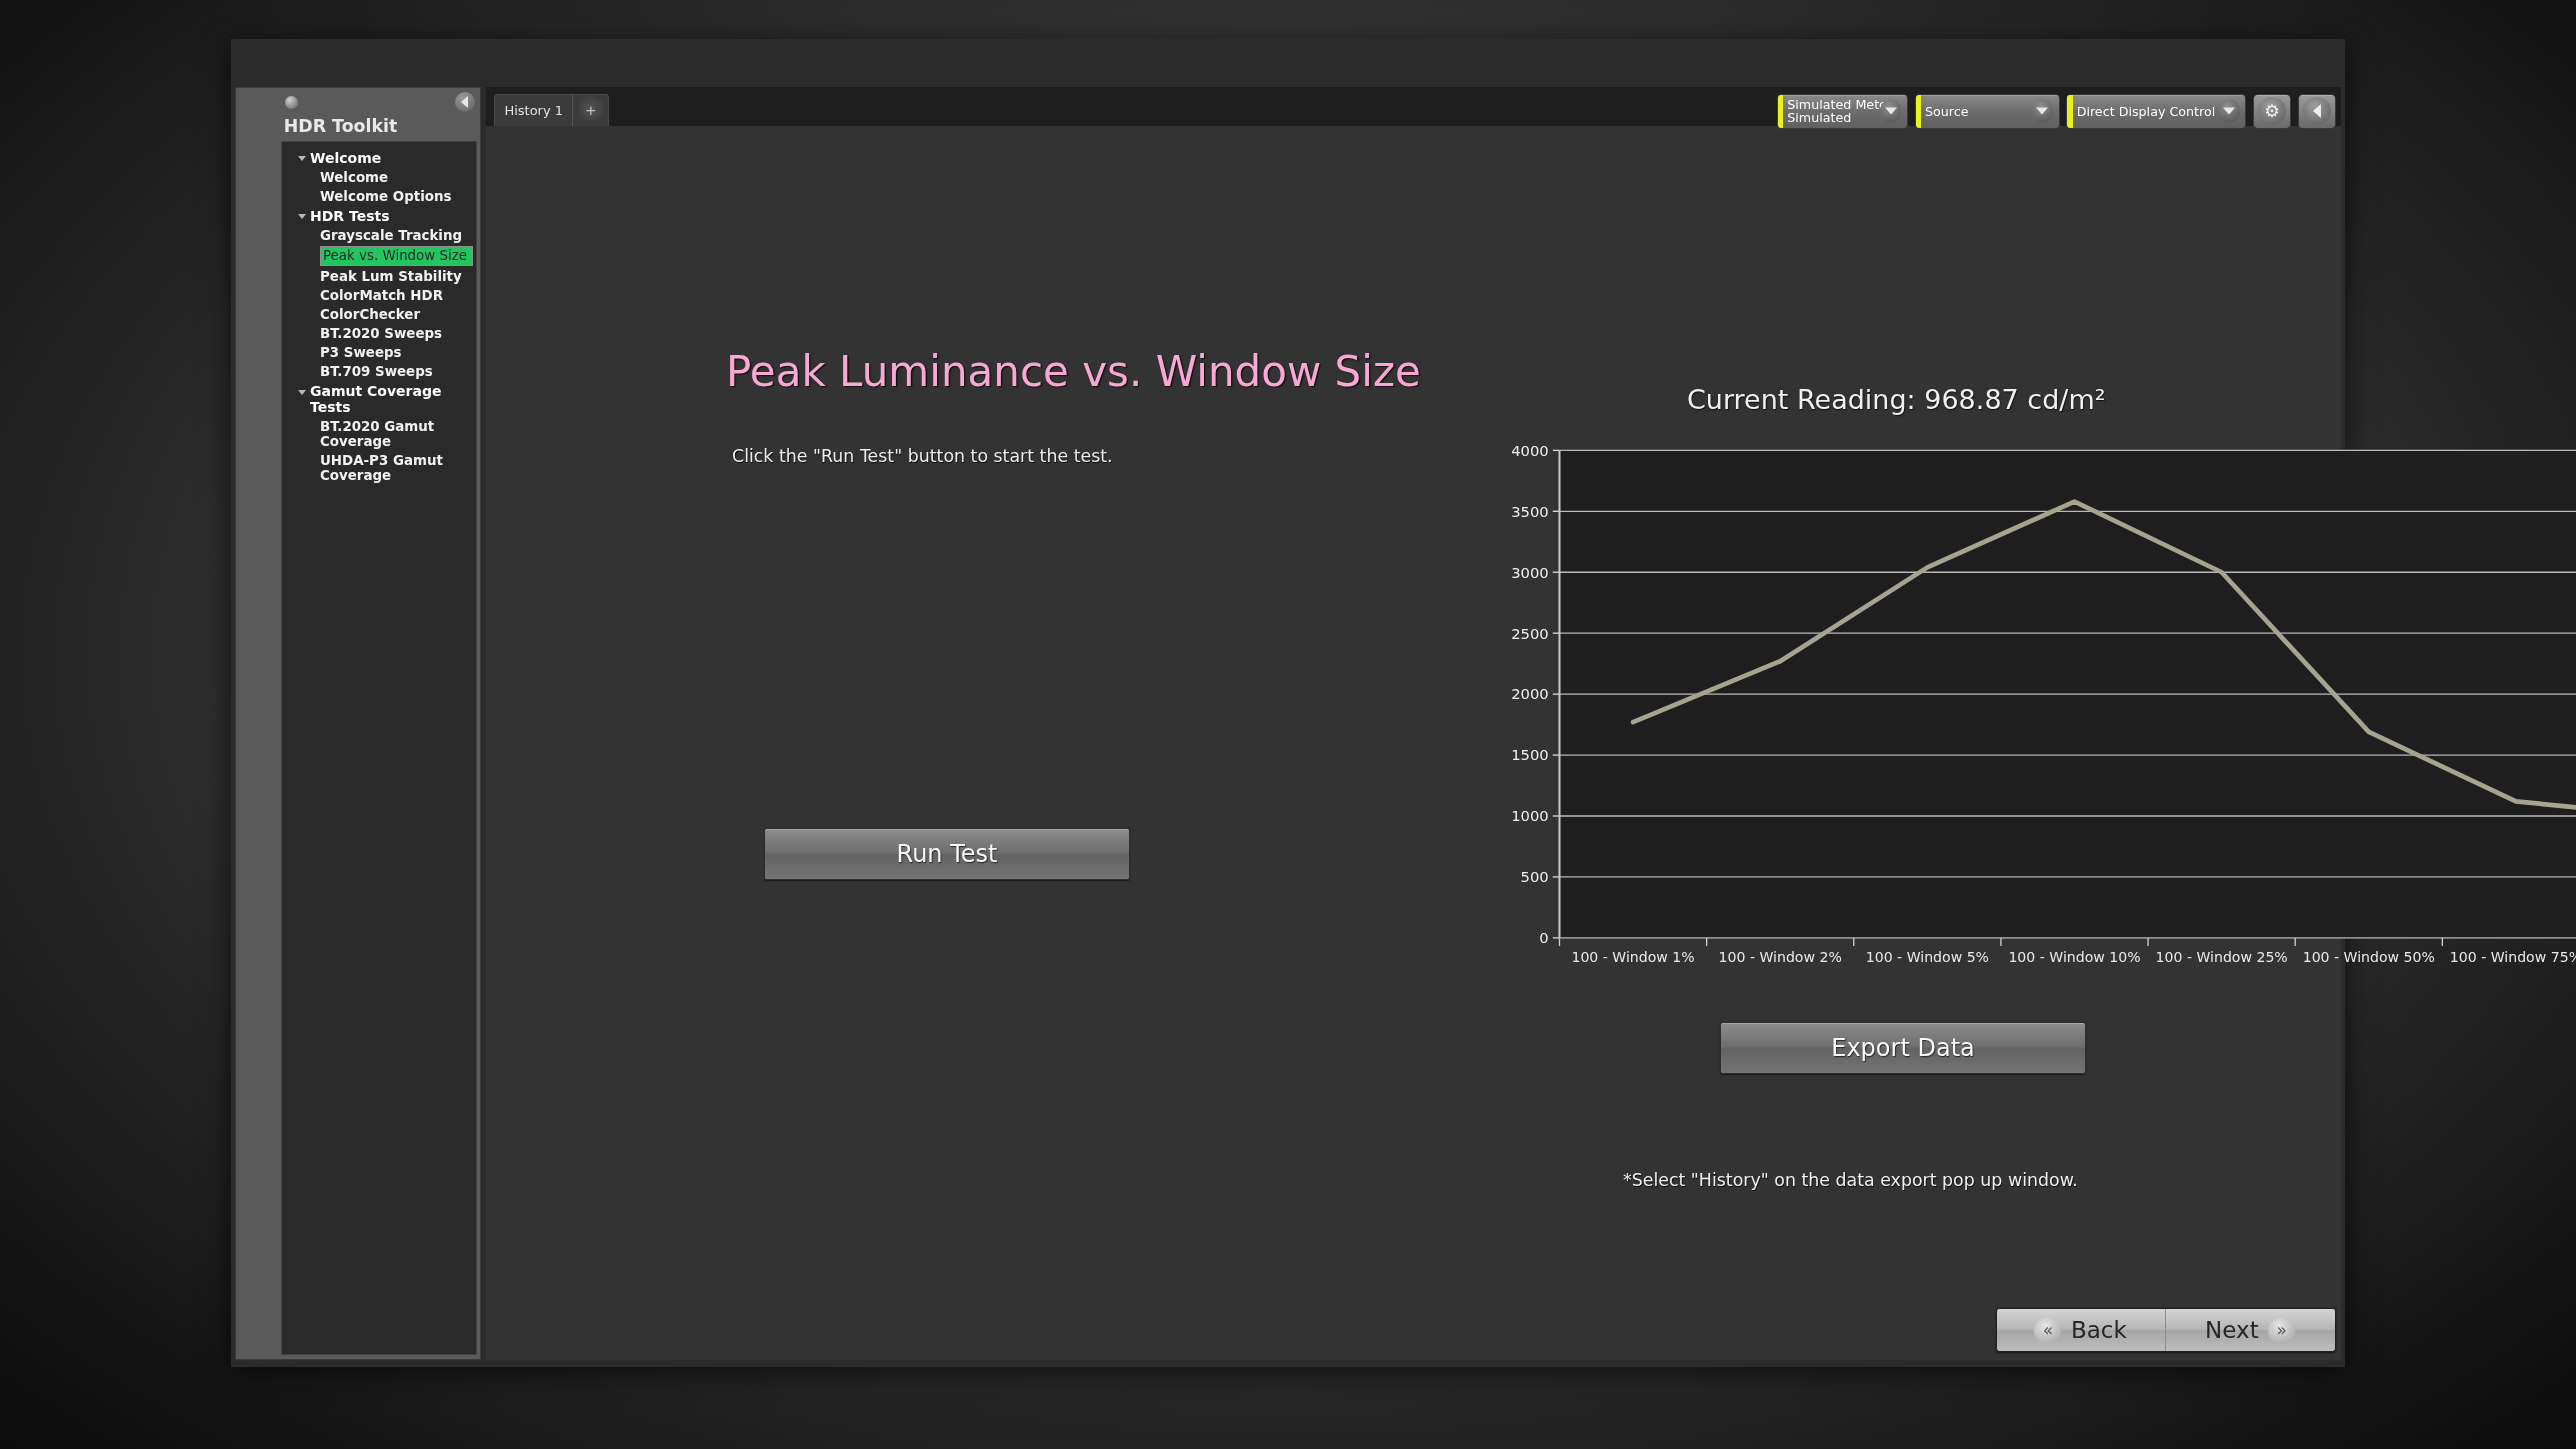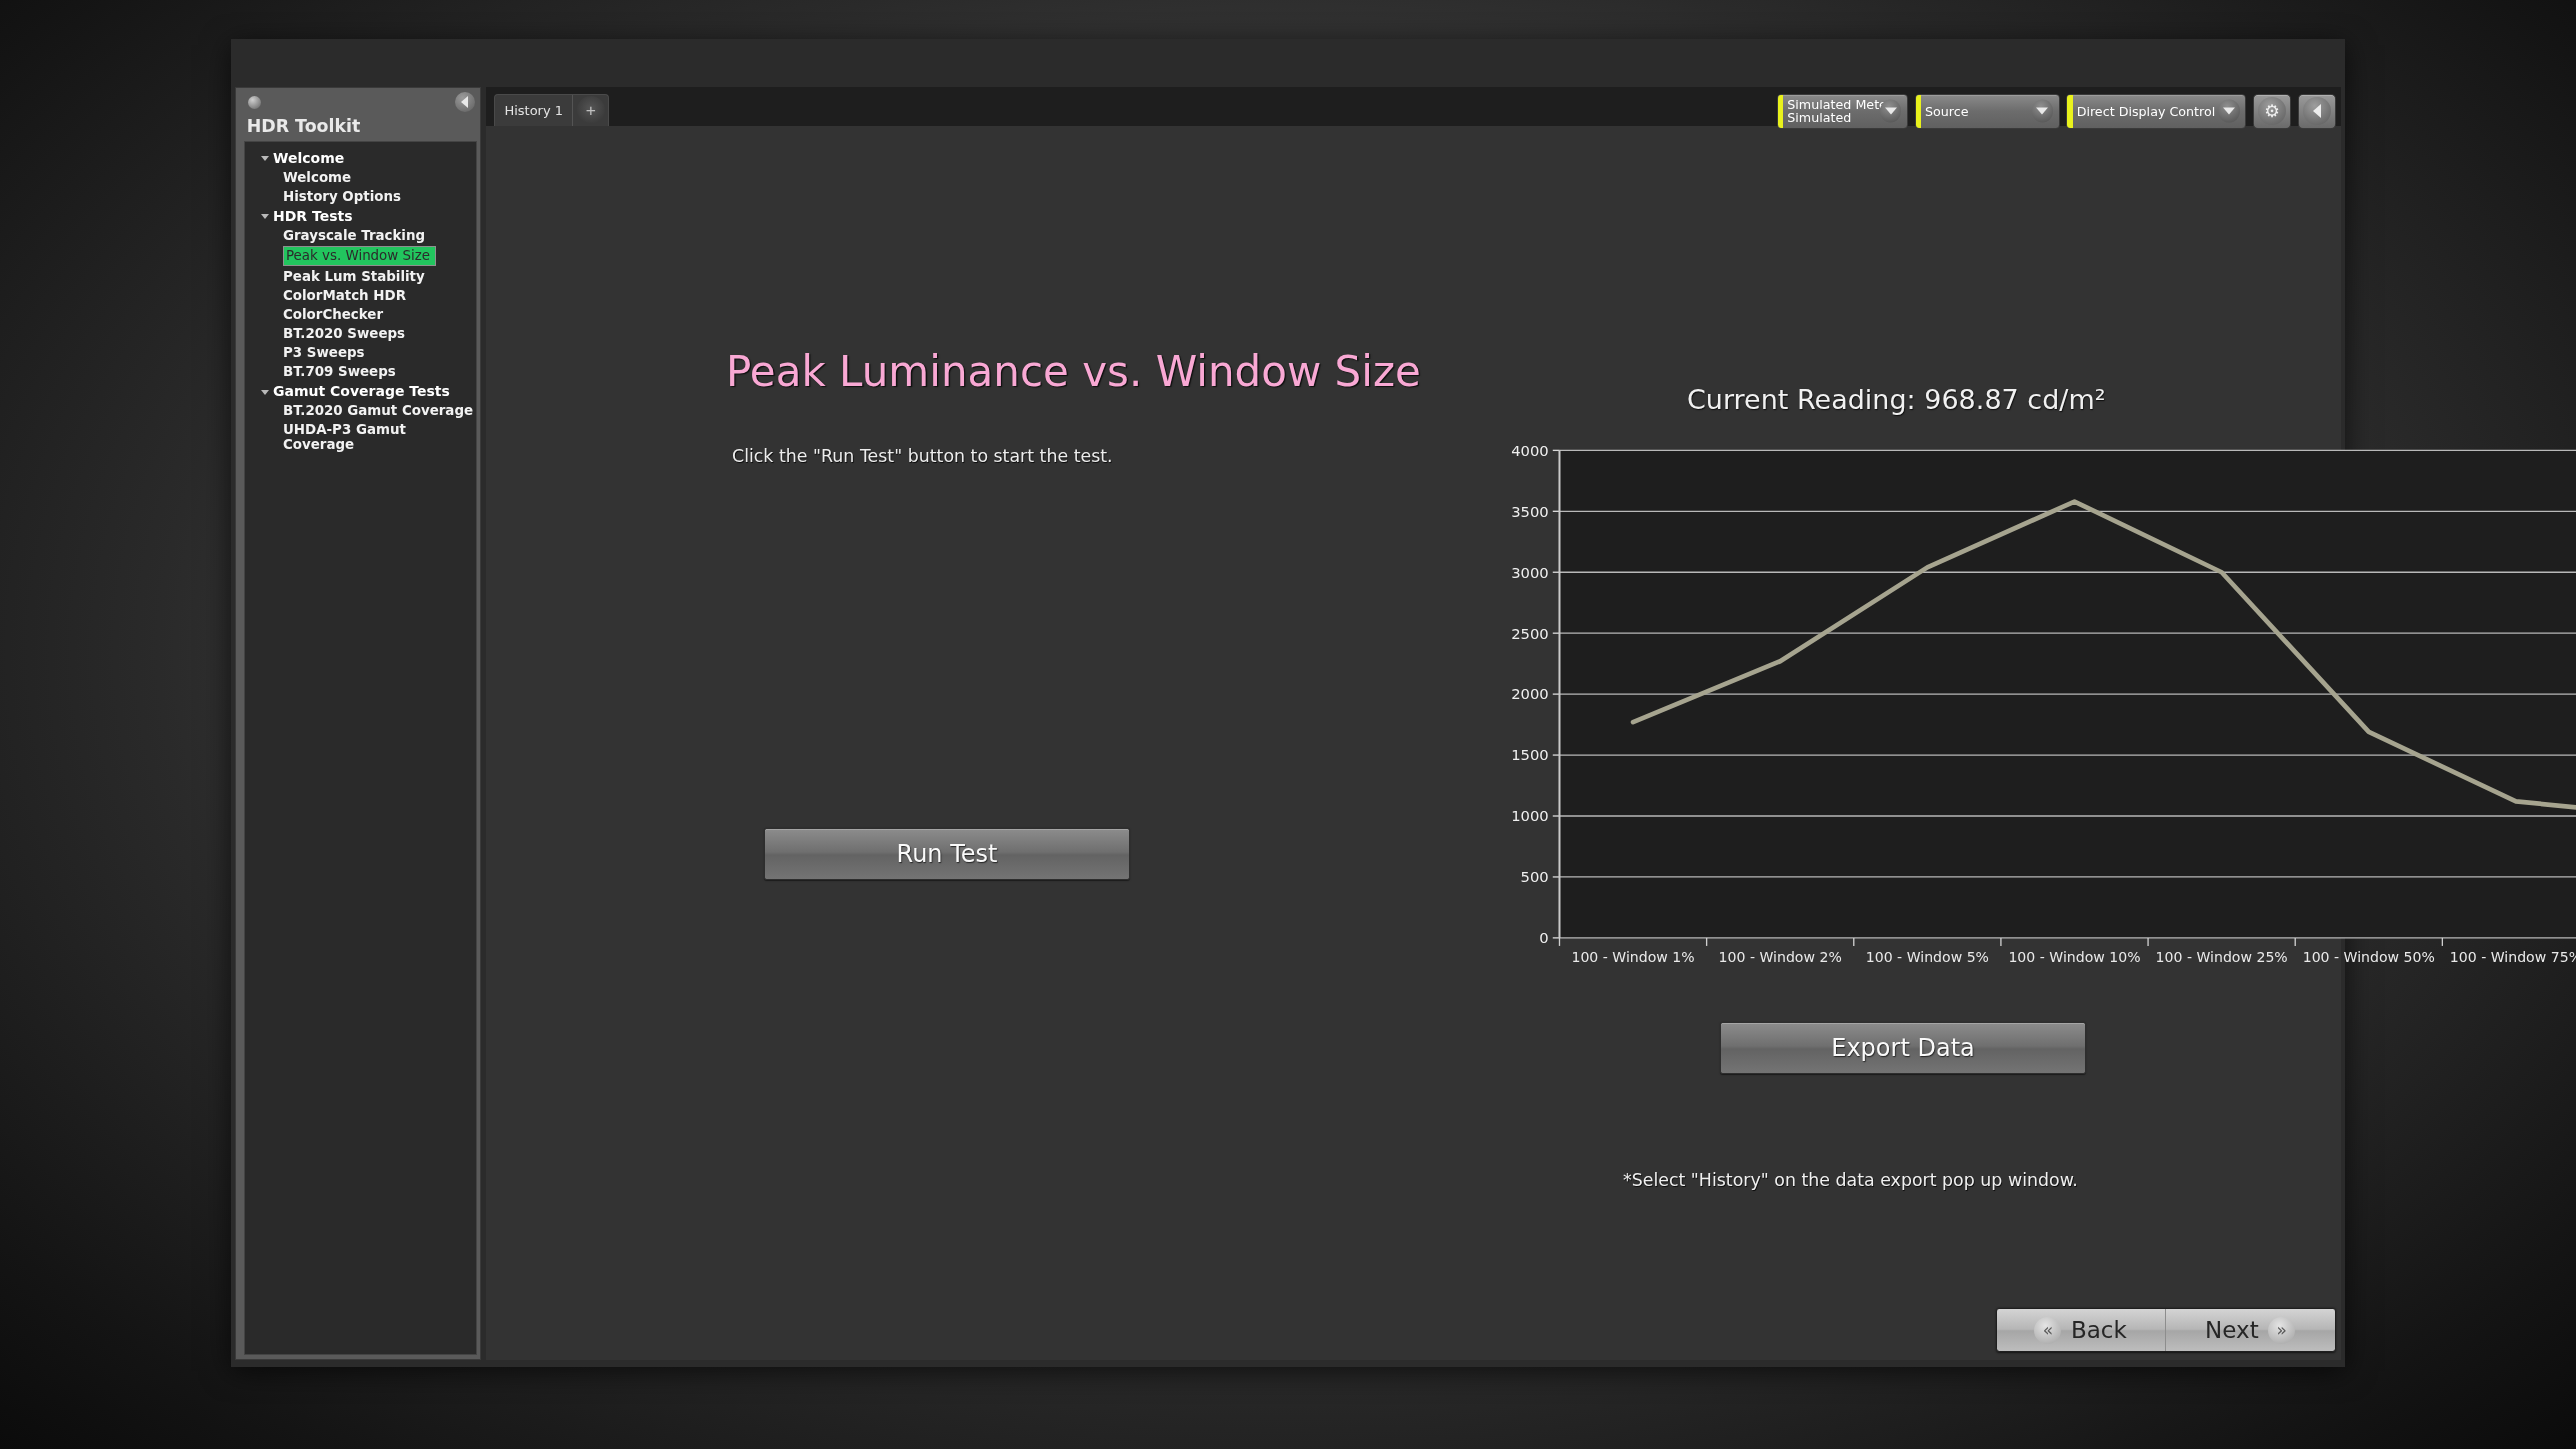--- a/index.html
+++ b/index.html
@@ -73,20 +73,21 @@
       #1a16f5 30%, #0a6ff0 37%, #00c3c0 44%, #00d64e 53%,
       #3ee000 61%, #a8ea00 70%, #ecdc00 78%, #f9a000 87%, #f71d0c 100%);
   }
 
   
   #sidebar {
     position: absolute; left: 4px; top: 48px;
     width: 246px; bottom: 6.7px;
     background: #5a5a5a;
     border: 0.7px solid #3a3a3a;
+    padding-left: 37px;
   }
   #sidebar-head { position: relative; height: 28px; }
   #sidebar-dot {
     position: absolute; left: 12px; top: 8px;
     width: 13.4px; height: 13.4px; border-radius: 50%;
     background: radial-gradient(circle at 35% 30%, #cfcfcf, #7a7a7a 75%);
   }
   #sidebar-collapse {
     position: absolute; right: 5.4px; top: 4px;
     width: 20px; height: 20px; border-radius: 50%;
@@ -315,21 +316,21 @@
     <div id="sidebar-head">
       <div id="sidebar-dot"></div>
       <div id="sidebar-collapse">
           <b></b>
         </div>
     </div>
     <div id="toolkit-title">HDR Toolkit</div>
     <div id="tree">
       <div class="tree-group"><span>Welcome</span></div>
       <div class="tree-item">Welcome</div>
-      <div class="tree-item">History Options</div>
+      <div class="tree-item">Welcome Options</div>
       <div class="tree-group"><span>HDR Tests</span></div>
       <div class="tree-item">Grayscale Tracking</div>
       <div style="padding:1.3px 0;"><div class="tree-item selected">Peak vs. Window Size</div></div>
       <div class="tree-item">Peak Lum Stability</div>
       <div class="tree-item">ColorMatch HDR</div>
       <div class="tree-item">ColorChecker</div>
       <div class="tree-item">BT.2020 Sweeps</div>
       <div class="tree-item">P3 Sweeps</div>
       <div class="tree-item">BT.709 Sweeps</div>
       <div class="tree-group"><span>Gamut Coverage Tests</span></div>

